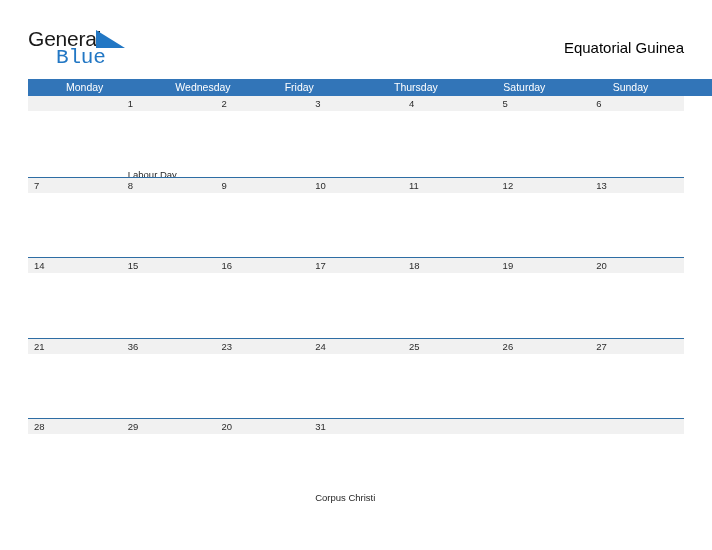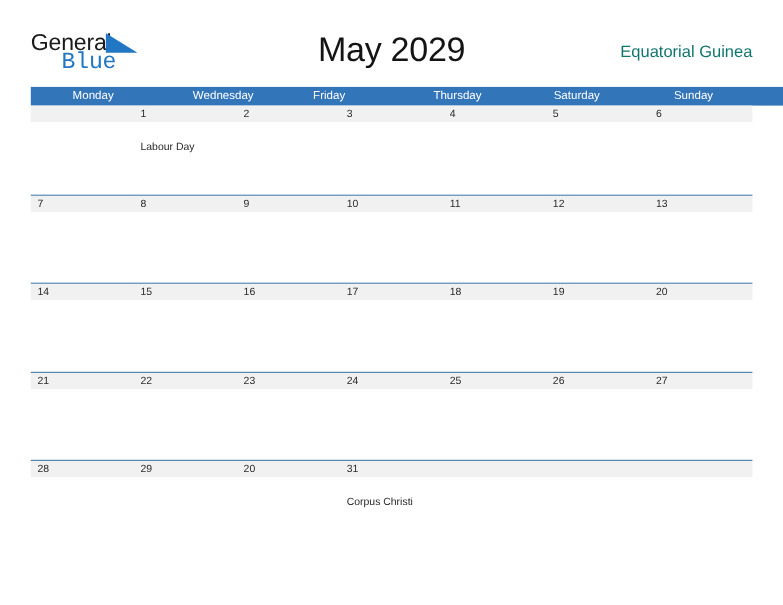--- a/index.html
+++ b/index.html
@@ -78,21 +78,21 @@
     color: #141414;
     letter-spacing: -0.3px;
     line-height: 38px;
   }
 
   .cal-locale {
     position: absolute;
     right: 0px;
     top: 14px;
     font-size: 15px;
-    color: #0f766e;
+    color: #000000;
     line-height: 20px;
     white-space: nowrap;
   }
 
   
   .calendar {
     position: absolute;
     left: 28px;
     top: 79px;
     width: 656px;
@@ -144,20 +144,21 @@
     display: flex;
     width: 656px;
     height: 64px;
     background: #ffffff;
   }
   .event-cell {
     flex: 1 1 0;
     padding-left: 6px;
     padding-top: 17px;
     box-sizing: border-box;
+    margin-top: 41px;
   }
   .event-text {
     font-size: 9.5px;
     color: #262626;
     line-height: 12px;
     display: block;
     white-space: nowrap;
   }
 </style>
 </head>
@@ -170,21 +171,20 @@
     <div class="logo">
       <span class="logo-general">General</span>
       <span class="logo-flag">
         <svg width="29" height="21" viewBox="0 0 29 21">
           <polygon points="0,0 29,18 0,18" fill="#2277c4"></polygon>
         </svg>
       </span>
       <span class="logo-blue">Blue</span>
     </div>
 
-    <div class="cal-title">May 2029</div>
 
     <div class="cal-locale">Equatorial Guinea</div>
 
   </div>
 
   <div class="calendar">
     <div class="weekday-row">
         <div class="weekday-cell">Monday</div>
         <div class="weekday-cell">Wednesday</div>
         <div class="weekday-cell">Friday</div>
@@ -251,21 +251,21 @@
             <div class="event-cell"></div>
             <div class="event-cell"></div>
             <div class="event-cell"></div>
             <div class="event-cell"></div>
             <div class="event-cell"></div>
           </div>
         </div>
         <div class="week-row">
           <div class="daynum-band">
             <div class="daynum-cell">21</div>
-            <div class="daynum-cell">22</div>
+            <div class="daynum-cell">36</div>
             <div class="daynum-cell">23</div>
             <div class="daynum-cell">24</div>
             <div class="daynum-cell">25</div>
             <div class="daynum-cell">26</div>
             <div class="daynum-cell">27</div>
           </div>
           <div class="event-band">
             <div class="event-cell"></div>
             <div class="event-cell"></div>
             <div class="event-cell"></div>

